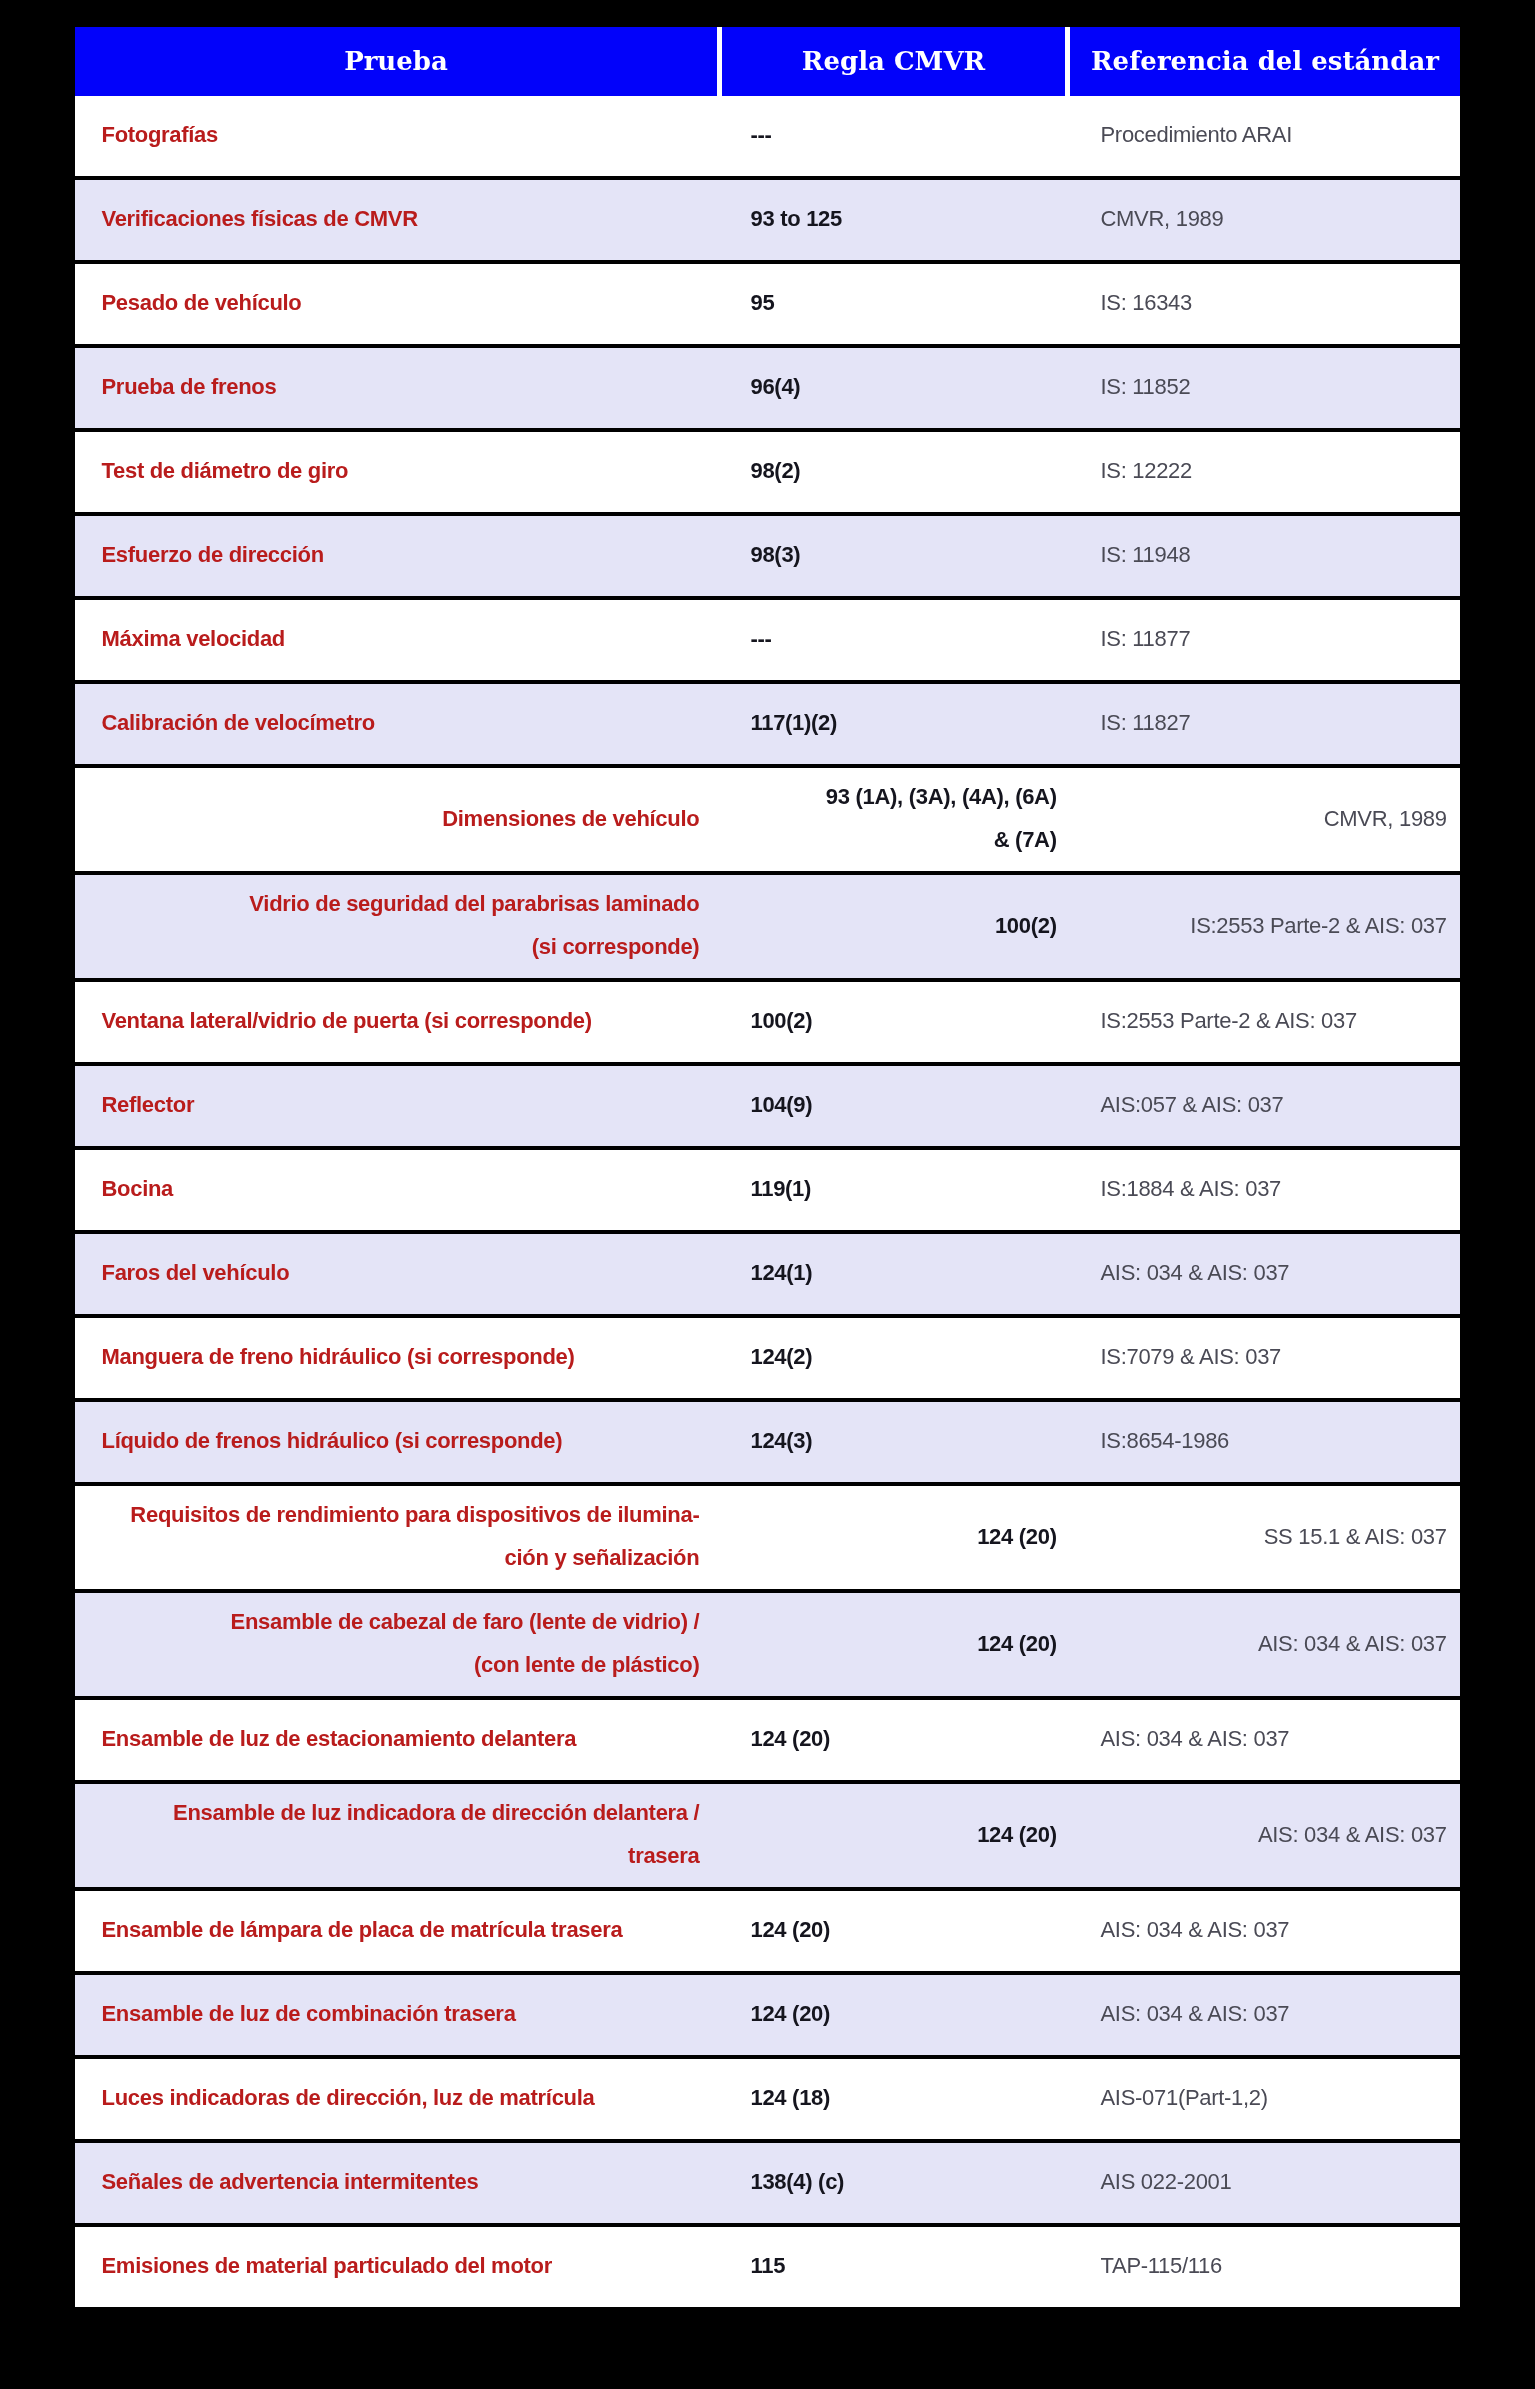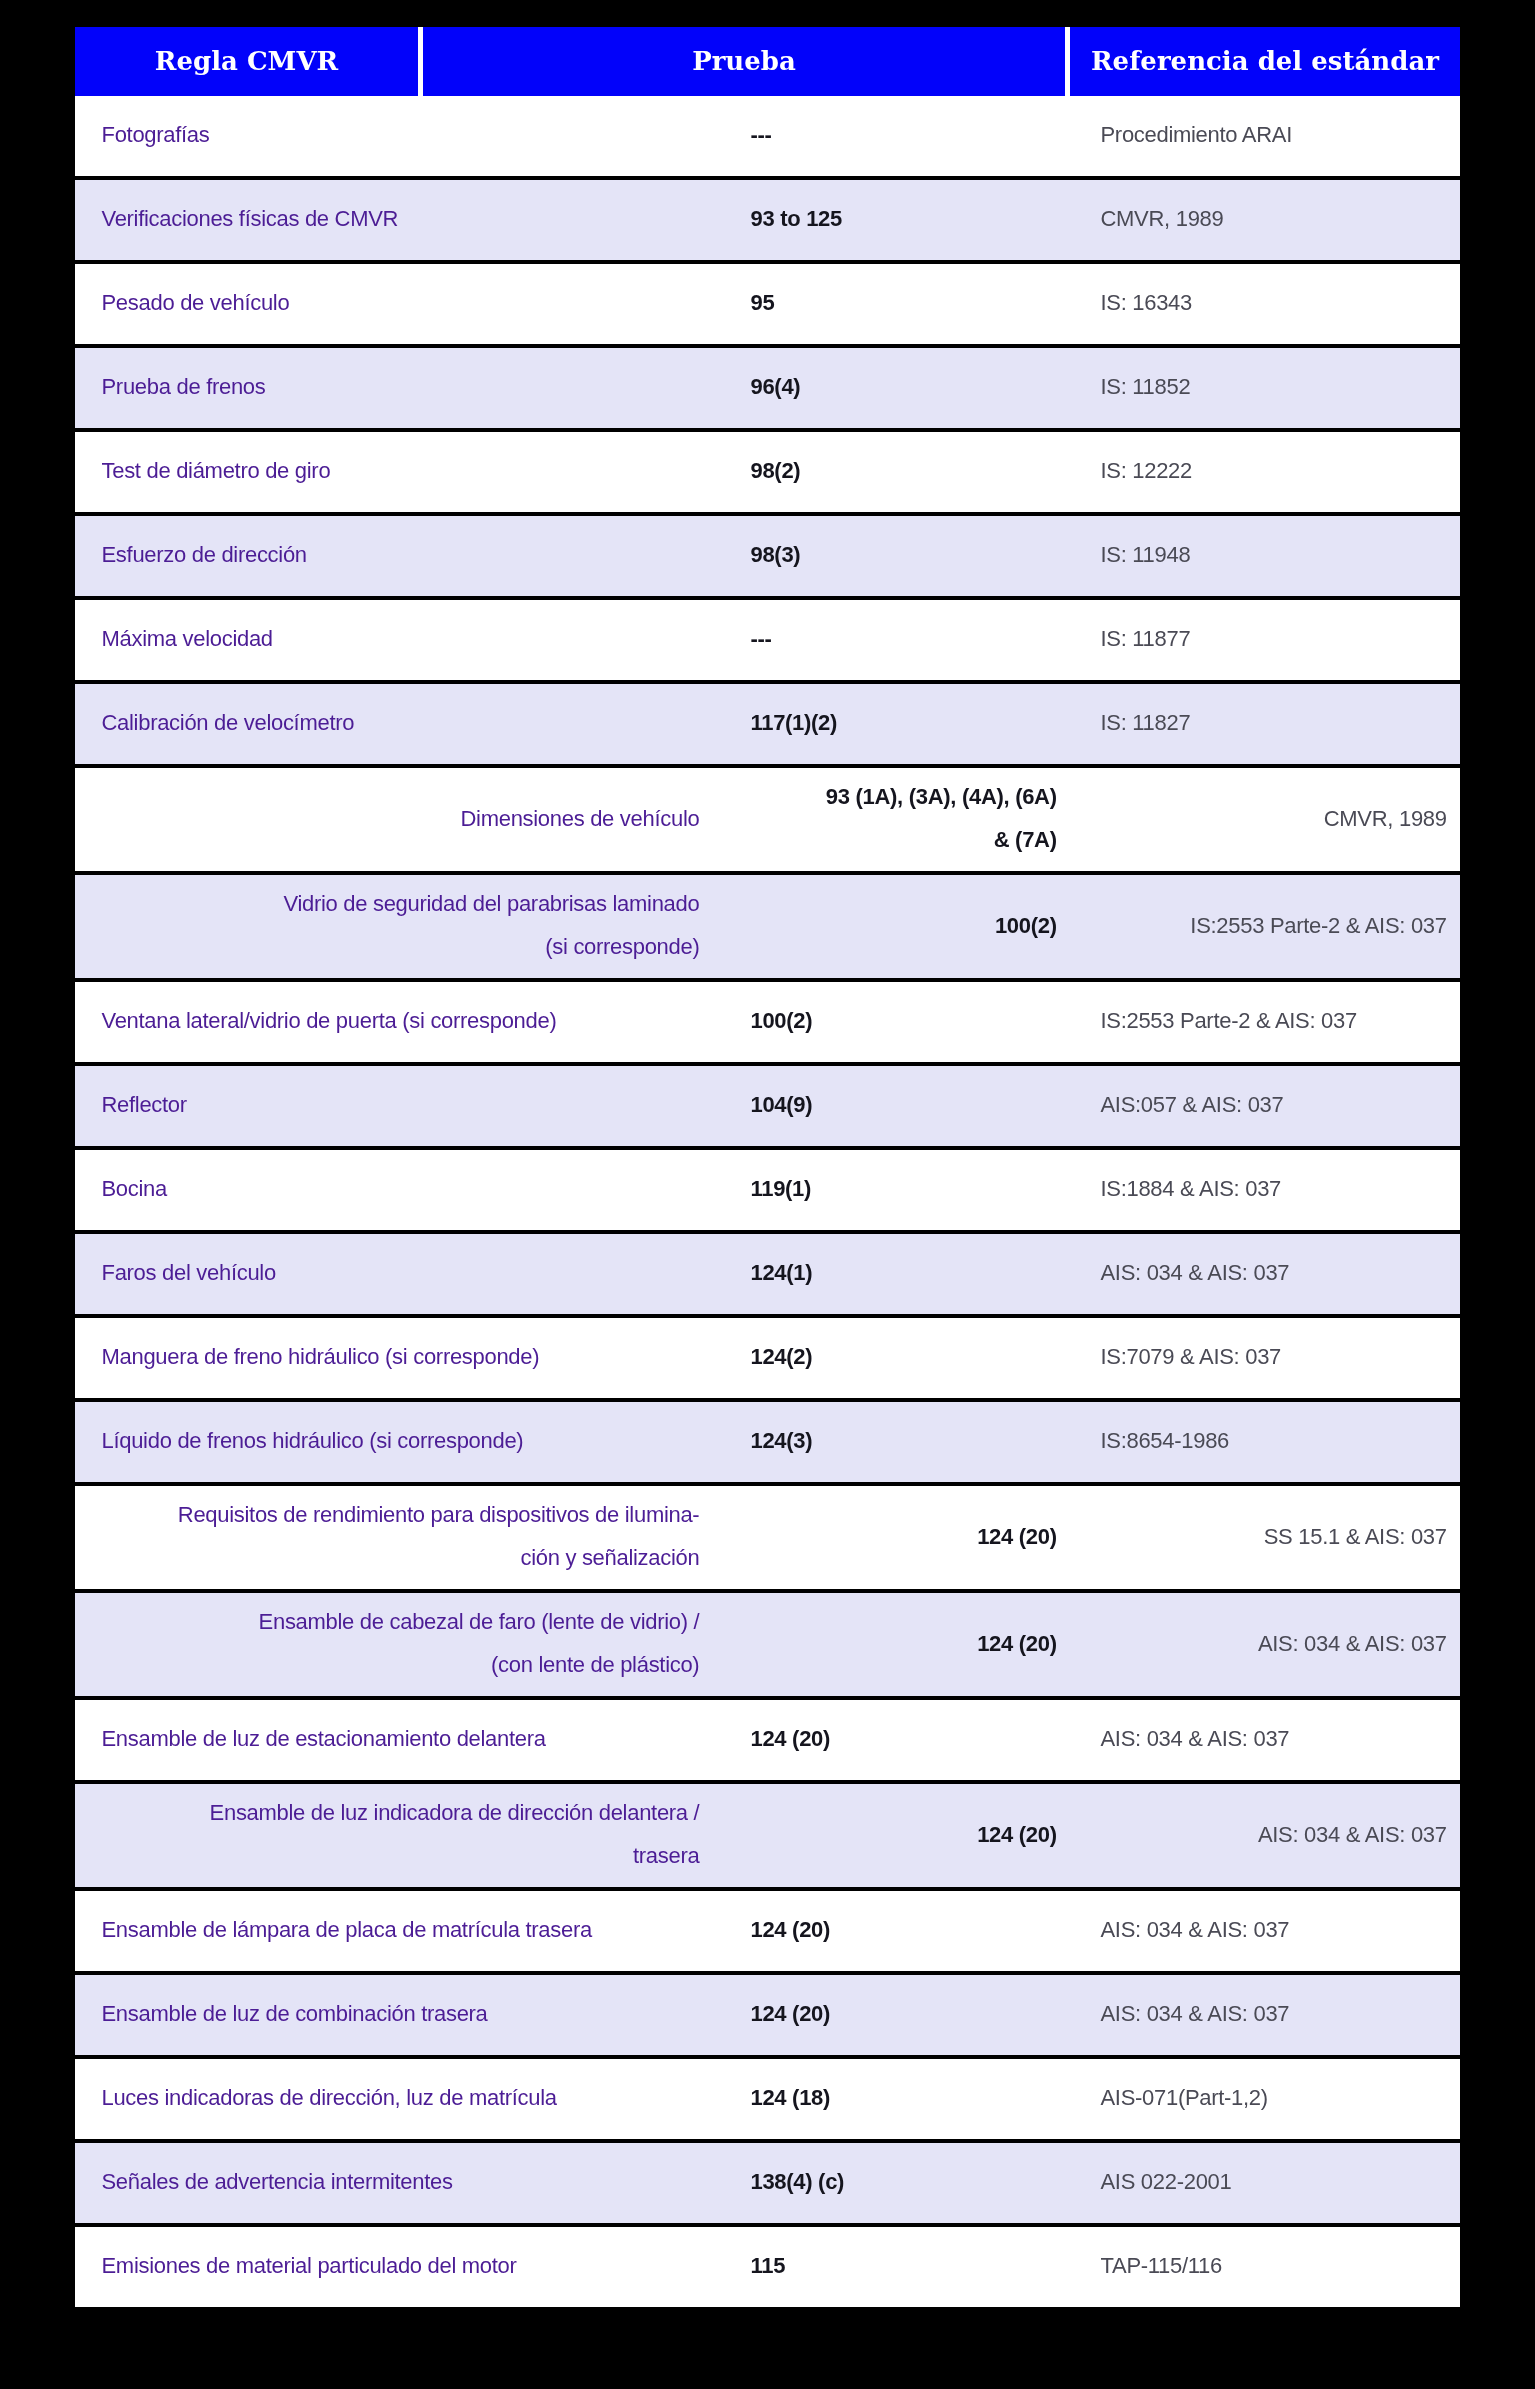--- a/index.html
+++ b/index.html
@@ -56,22 +56,22 @@
     box-sizing: border-box;
     white-space: pre-line;
     line-height: 1.95;
     font-size: 22px;
     letter-spacing: -0.3px;
   }
   .cell.c1 {
     width: 647px;
     padding-left: 26.5px;
     padding-right: 22.6px;
-    font-weight: normal;
-    color: #4c1d95;
+    font-weight: bold;
+    color: #b91c1c;
   }
   .cell.c2 {
     width: 348px;
     padding-left: 28.5px;
     padding-right: 13.3px;
     font-weight: bold;
     color: #15151e;
   }
   .cell.c3 {
     flex: 1;
@@ -80,22 +80,22 @@
     font-weight: normal;
     color: #4a4a55;
   }
 </style>
 </head>
 <body>
 
 <div class="canvas" style="background: rgb(0, 0, 0);">
   <div class="table-wrap">
     <div class="header-row">
+      <div class="hcell c1">Prueba</div>
       <div class="hcell c2">Regla CMVR</div>
-      <div class="hcell c1">Prueba</div>
       <div class="hcell c3">Referencia del estándar</div>
     </div>
     <div id="tbody">
   <div class="row first">
     <div class="cell c1">Fotografías</div>
     <div class="cell c2">---</div>
     <div class="cell c3">Procedimiento ARAI</div>
   </div>
 
   <div class="row alt">

